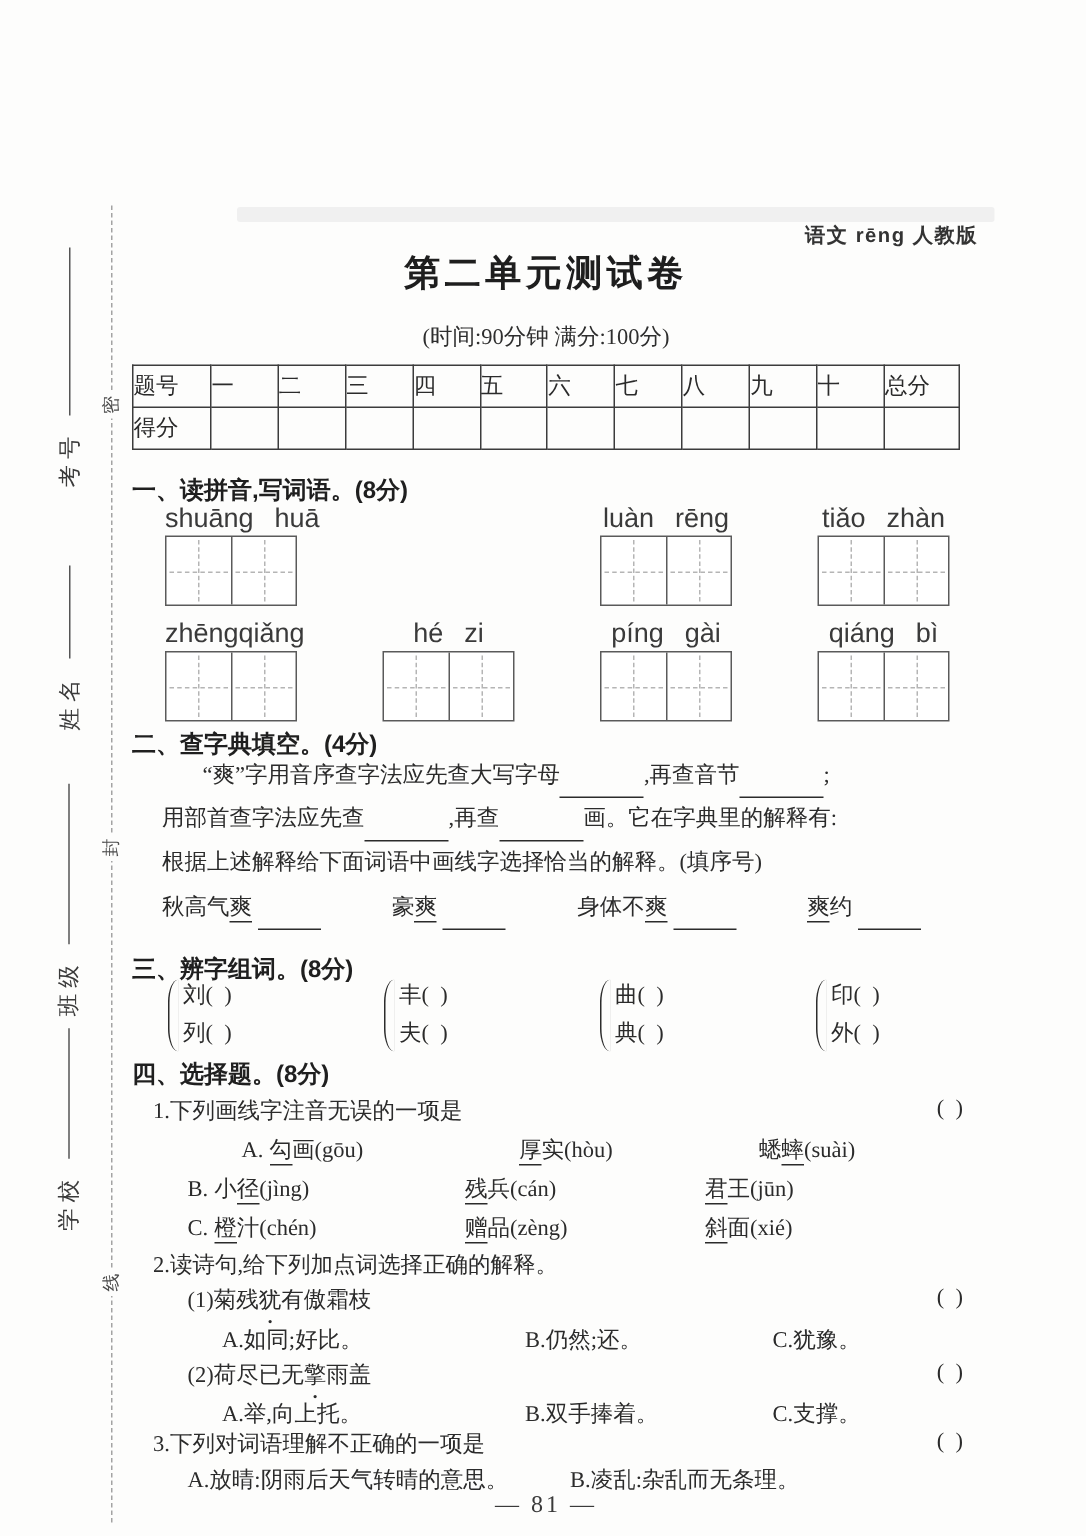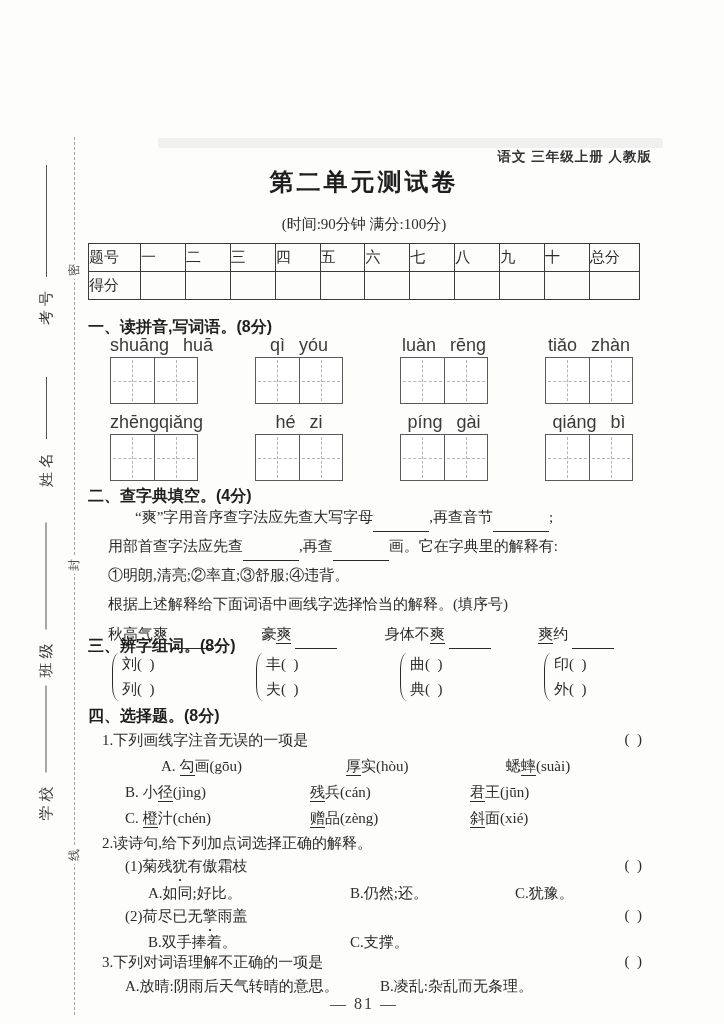--- a/index.html
+++ b/index.html
@@ -110,21 +110,21 @@
     <span class="seal-label">学校</span>
     <span class="seal-line"></span>
   </div>
 
   <span class="seal-char" style="top:261px;">密</span>
   <span class="seal-char" style="top:556px;">封</span>
   <span class="seal-char" style="top:846px;">线</span>
 
   <div class="scan-smudge"></div>
 
-  <div class="hdr-right">语文  三年级上册  人教版</div>
+  <div class="hdr-right">语文  rēng  人教版</div>
   <div class="title">第二单元测试卷</div>
   <div class="subtitle">(时间:90分钟  满分:100分)</div>
 
   <table class="score-table">
     <tbody>
         <tr>
       <td class="c0">题号</td>
       <td>一</td>
       <td>二</td>
       <td>三</td>
@@ -156,27 +156,20 @@
 
   <div class="sec-h" style="left:88px; top:317px;">一、读拼音,写词语。(8分)</div>
   <div class="sec1-grid">
     <div class="pgroup g0 r0">
       <div class="pinyin">shuāng huā</div>
       <div class="pbox">
           <div class="pcell"></div>
           <div class="pcell"></div>
         </div>
     </div>
-    <div class="pgroup g1 r0">
-      <div class="pinyin">qì yóu</div>
-      <div class="pbox">
-          <div class="pcell"></div>
-          <div class="pcell"></div>
-        </div>
-    </div>
     <div class="pgroup g2 r0">
       <div class="pinyin">luàn rēng</div>
       <div class="pbox">
           <div class="pcell"></div>
           <div class="pcell"></div>
         </div>
     </div>
     <div class="pgroup g3 r0">
       <div class="pinyin">tiǎo zhàn</div>
       <div class="pbox">
@@ -215,21 +208,20 @@
   </div>
 
   <div class="sec-h" style="left:88px; top:486px;">二、查字典填空。(4分)</div>
   <div class="sec2-body txt">
     <div class="indent">
       <span>“爽”字用音序查字法应先查大写字母</span><span class="blank w56"></span><span>,再查音节</span><span class="blank w56"></span><span>;</span>
     </div>
     <div>
       <span>用部首查字法应先查</span><span class="blank w56"></span><span>,再查</span><span class="blank w56"></span><span>画。它在字典里的解释有:</span>
     </div>
-    <div>①明朗,清亮;②率直;③舒服;④违背。</div>
     <div>根据上述解释给下面词语中画线字选择恰当的解释。(填序号)</div>
     <div class="sec2-words">
       <span><span>秋高气</span><span class="u">爽</span><span></span> <span class="blank w42"></span></span>
       <span><span>豪</span><span class="u">爽</span><span></span> <span class="blank w42"></span></span>
       <span><span>身体不</span><span class="u">爽</span><span></span> <span class="blank w42"></span></span>
       <span><span></span><span class="u">爽</span><span>约</span> <span class="blank w42"></span></span>
     </div>
   </div>
 
   <div class="sec-h" style="left:88px; top:636px;">三、辨字组词。(8分)</div>
@@ -295,20 +287,21 @@
     <span>A.如同;好比。</span>
     <span>B.仍然;还。</span>
     <span>C.犹豫。</span>
   </div>
 
   <div class="stem-row txt" style="left:125px; top:907px; width:517px;gap:31px;">
     <span><span>(2)荷尽已无</span><span class="dot-char">擎</span><span>雨盖</span></span>
     <span class="ans-paren">(  )</span>
   </div>
   <div class="opt-grid q2-grid txt" style="left:148px; top:933px;">
+    <span>A.举,向上托。</span>
     <span>B.双手捧着。</span>
     <span>C.支撑。</span>
   </div>
 
   <div class="stem-row txt" style="left:102px; top:953px; width:540px;">
     <span>3.下列对词语理解不正确的一项是</span>
     <span class="ans-paren">(  )</span>
   </div>
   <div class="opt-grid q3-grid txt" style="left:125px; top:977px;">
     <span>A.放晴:阴雨后天气转晴的意思。</span>

